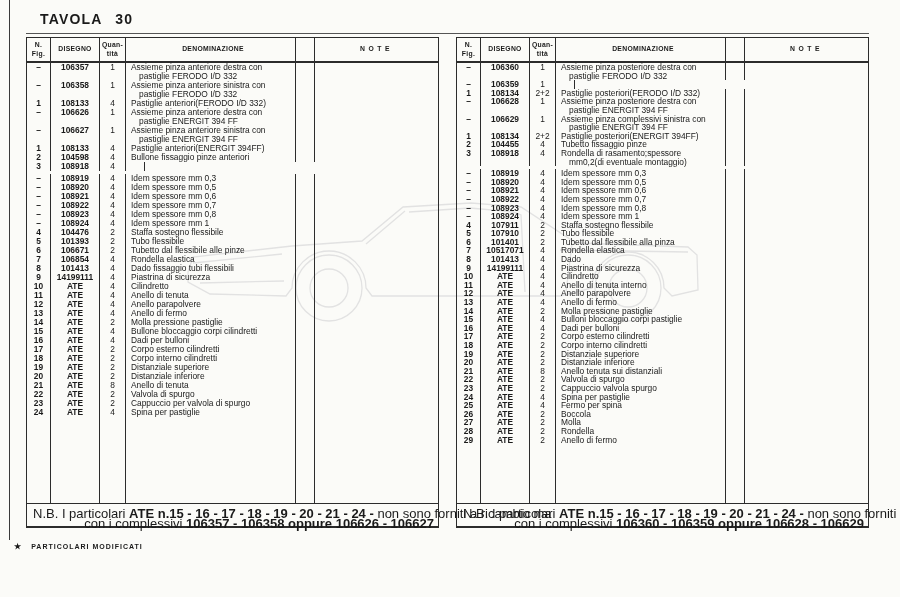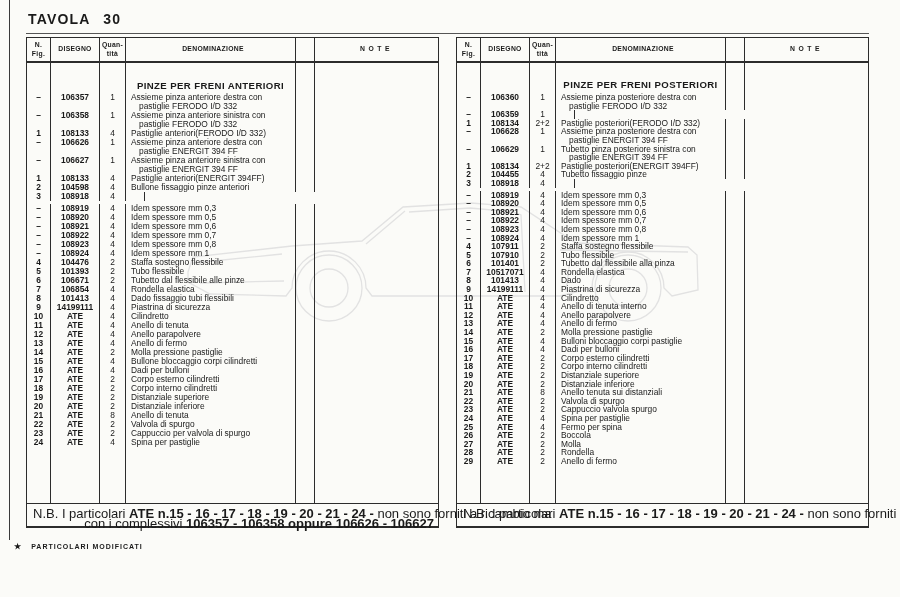--- a/index.html
+++ b/index.html
@@ -5,21 +5,21 @@
   :root{
     --paper:#fbfbf8; --ink:#1a1a1a; --line:#2c2c2c; --wm:#e2e2e2;
   }
   *{margin:0;padding:0;box-sizing:border-box;}
   html,body{background:#e9e9e9;}
   .page{
     position:relative;width:900px;height:597px;background:var(--paper);
     font-family:"Liberation Sans", sans-serif;color:var(--ink);overflow:hidden;
   }
   .spine{position:absolute;left:9px;top:0;width:1px;height:540px;background:#3a3a3a;}
-  .page-title{position:absolute;left:28px;top:11px;font-size:14px;font-weight:bold;letter-spacing:1.2px;word-spacing:8px;}
+  .page-title{position:absolute;left:40px;top:11px;font-size:14px;font-weight:bold;letter-spacing:1.2px;word-spacing:8px;}
   .head-rule{position:absolute;left:26px;top:33px;width:843px;height:1px;background:#555;}
   .watermark{position:absolute;left:0;top:0;width:900px;height:597px;pointer-events:none;}
 
   .parts-table{
     position:absolute;top:37px;width:413px;height:491px;
     border:1px solid var(--line);border-bottom-width:2px;
     display:flex;flex-direction:column;background:transparent;font-size:8.4px;
   }
   .parts-table.left{left:26px;} .parts-table.right{left:456px;}
 
@@ -89,28 +89,20 @@
         </div>
       <div class="th c-den">
           <span>DENOMINAZIONE</span>
         </div>
       <div class="th c-star"></div>
       <div class="th c-note th-note">
           <span>NOTE</span>
         </div>
     </div>
     <div class="tbody">
-      <div class="row title-row">
-        <div class="cell c-fig"></div>
-          <div class="cell c-dis"></div>
-          <div class="cell c-qty"></div>
-        <div class="cell c-den title-cell">PINZE PER FRENI ANTERIORI</div>
-        <div class="cell c-star"></div>
-          <div class="cell c-note"></div>
-      </div>
     <div class="row">
           <div class="cell c-fig">–</div>
           <div class="cell c-dis">106357</div>
           <div class="cell c-qty">1</div>
           <div class="cell c-den">
             <div class="den-line">Assieme pinza anteriore destra con</div>
             <div class="den-line wrap">pastiglie FERODO I/D 332</div>
           </div>
           <div class="cell c-star"></div>
           <div class="cell c-note"></div>
@@ -485,28 +477,20 @@
         </div>
       <div class="th c-den">
           <span>DENOMINAZIONE</span>
         </div>
       <div class="th c-star"></div>
       <div class="th c-note th-note">
           <span>NOTE</span>
         </div>
     </div>
     <div class="tbody">
-      <div class="row title-row">
-        <div class="cell c-fig"></div>
-          <div class="cell c-dis"></div>
-          <div class="cell c-qty"></div>
-        <div class="cell c-den title-cell">PINZE PER FRENI POSTERIORI</div>
-        <div class="cell c-star"></div>
-          <div class="cell c-note"></div>
-      </div>
     <div class="row">
           <div class="cell c-fig">–</div>
           <div class="cell c-dis">106360</div>
           <div class="cell c-qty">1</div>
           <div class="cell c-den">
             <div class="den-line">Assieme pinza posteriore destra con</div>
             <div class="den-line wrap">pastiglie FERODO I/D 332</div>
           </div>
           <div class="cell c-star"></div>
           <div class="cell c-note"></div>
@@ -537,21 +521,21 @@
             <div class="den-line wrap">pastiglie ENERGIT 394 FF</div>
           </div>
           <div class="cell c-star"></div>
           <div class="cell c-note"></div>
         </div>
         <div class="row">
           <div class="cell c-fig">–</div>
           <div class="cell c-dis">106629</div>
           <div class="cell c-qty">1</div>
           <div class="cell c-den">
-            <div class="den-line">Tubetto pinza posteriore sinistra con</div>
+            <div class="den-line">Assieme pinza complessivi sinistra con</div>
             <div class="den-line wrap">pastiglie ENERGIT 394 FF</div>
           </div>
           <div class="cell c-star"></div>
           <div class="cell c-note"></div>
         </div>
         <div class="row">
           <div class="cell c-fig">1</div>
           <div class="cell c-dis">108134</div>
           <div class="cell c-qty">2+2</div>
           <div class="cell c-den">
@@ -567,20 +551,24 @@
           <div class="cell c-den">
             <div class="den-line">Tubetto fissaggio pinze</div>
           </div>
           <div class="cell c-star"></div>
           <div class="cell c-note"></div>
         </div>
         <div class="row gap">
           <div class="cell c-fig">3</div>
           <div class="cell c-dis">108918</div>
           <div class="cell c-qty">4</div>
+          <div class="cell c-den">
+            <div class="den-line">Rondella di rasamento;spessore</div>
+            <div class="den-line wrap">mm0,2(di eventuale montaggio)</div>
+          </div>
           <div class="cell c-star"></div>
           <div class="cell c-note"></div>
         </div>
         <div class="row">
           <div class="cell c-fig">–</div>
           <div class="cell c-dis">108919</div>
           <div class="cell c-qty">4</div>
           <div class="cell c-den">
             <div class="den-line">Idem spessore mm 0,3</div>
           </div>
@@ -901,20 +889,21 @@
           <div class="cell c-fig"></div>
           <div class="cell c-dis"></div>
           <div class="cell c-qty"></div>
           <div class="cell c-den"></div>
           <div class="cell c-star"></div>
           <div class="cell c-note"></div>
         </div>
       </div>
     <div class="nb">
       <div class="nb-l1"><span>N.B. I particolari </span><span class="b">ATE n.15 - 16 - 17 - 18 - 19 - 20 - 21 - 24 - </span><span>non sono forniti a ricambio ma</span></div>
+      <div class="nb-l2"><span>con i complessivi </span><span class="b">106360 - 106359 oppure 106628 - 106629</span></div>
     </div>
   </section>
 
   <div class="legend">
     <span class="star">★</span>
     <span>PARTICOLARI MODIFICATI</span>
   </div>
 </div>
 
 </body></html>

